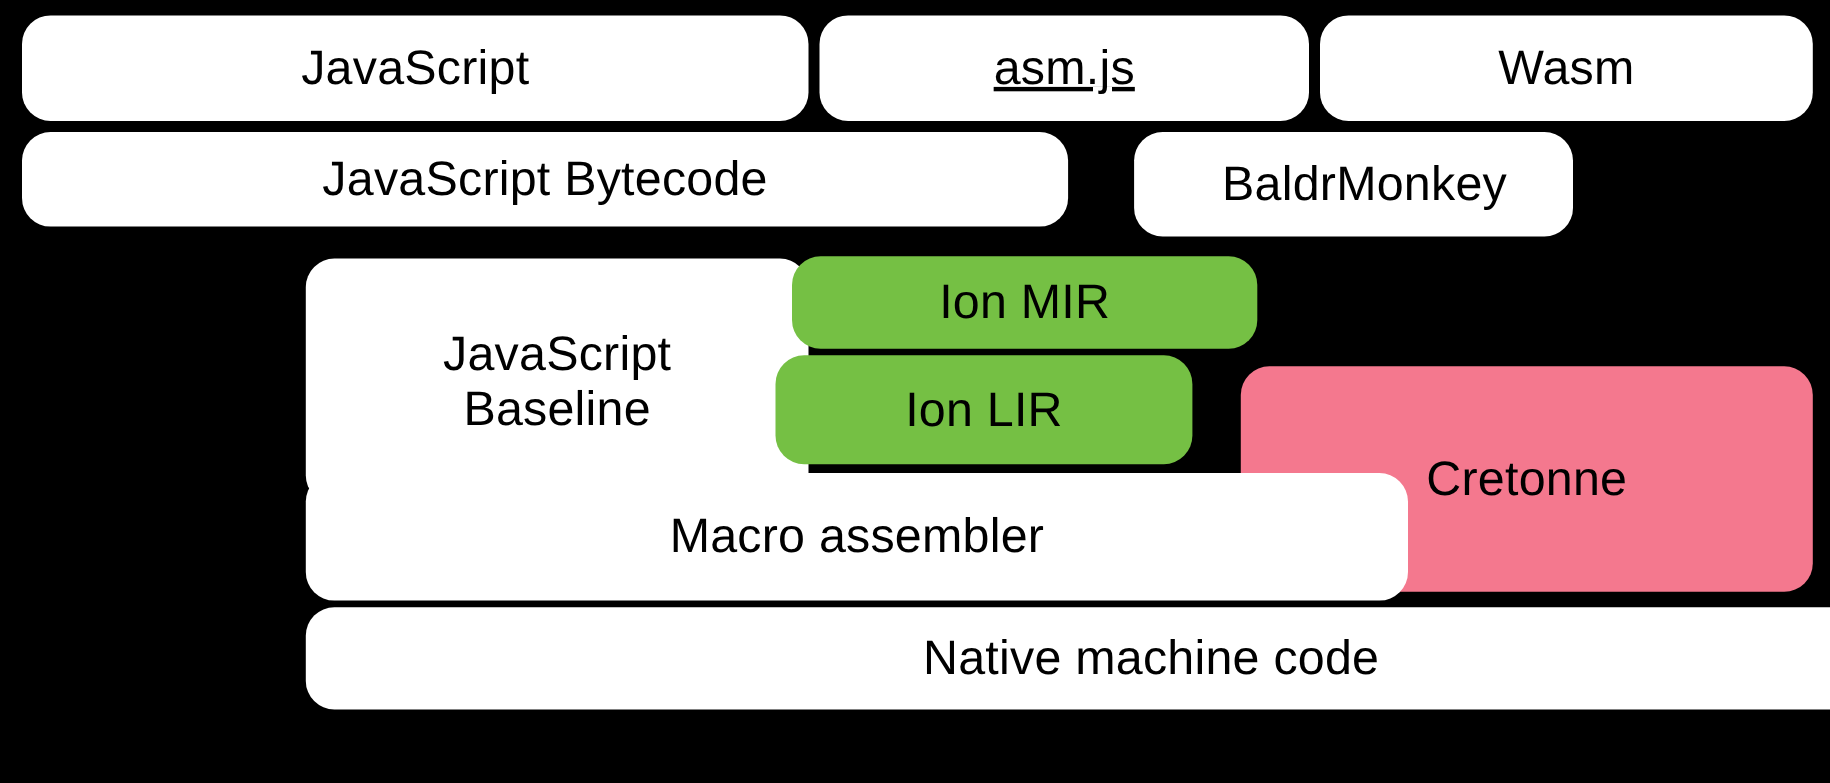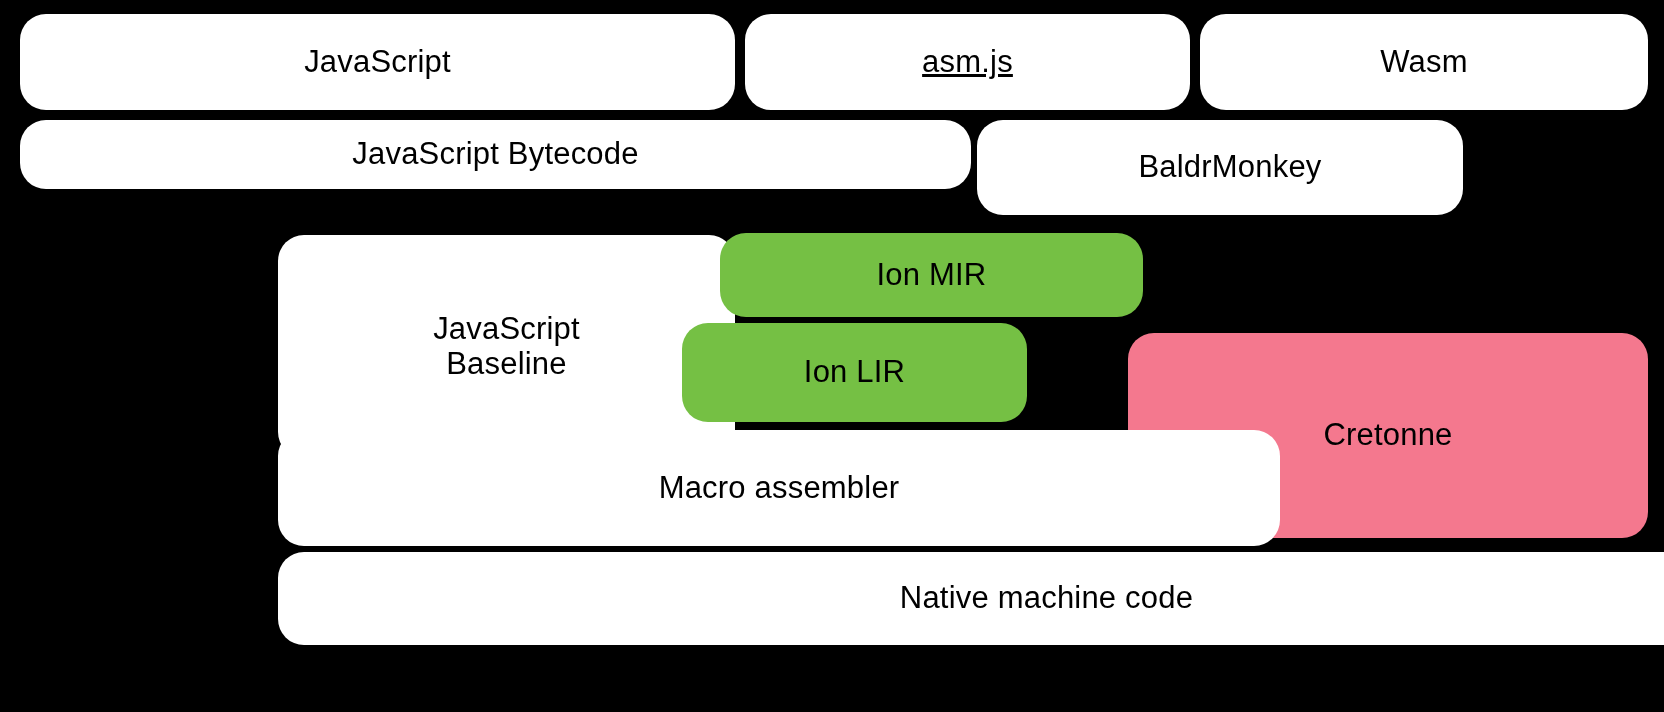--- a/index.html
+++ b/index.html
@@ -16,41 +16,41 @@
     font-family: "Liberation Sans", sans-serif;
   }
   .box {
     position: absolute;
     display: flex;
     align-items: center;
     justify-content: center;
     text-align: center;
     border-radius: 26px;
     color: #000000;
-    font-size: 31px;
+    font-size: 44px;
     line-height: 1.12;
     font-weight: 400;
     letter-spacing: 0.2px;
     box-sizing: border-box;
     white-space: pre-line;
   }
   .fill-white  { background: #FFFFFF; }
   .fill-gray   { background: #EBEBEB; }
   .fill-green  { background: #75C044; }
   .fill-pink   { background: #F4788E; }
 </style>
 </head>
 <body>
 
 <div id="canvas" style="background: rgb(0, 0, 0);">
     <div class="box fill-white" style="left: 20px; top: 14px; width: 715px; height: 96px;">JavaScript</div>
     <div class="box fill-white" style="left: 745px; top: 14px; width: 445px; height: 96px; text-decoration: underline;">asm.js</div>
     <div class="box fill-white" style="left: 1200px; top: 14px; width: 448px; height: 96px;">Wasm</div>
-    <div class="box fill-white" style="left: 20px; top: 120px; width: 951px; height: 69px; text-align: right;">JavaScript Bytecode</div>
-    <div class="box fill-white" style="left: 977px; top: 120px; width: 486px; height: 95px; padding-left: 20px;">BaldrMonkey</div>
+    <div class="box fill-white" style="left: 20px; top: 120px; width: 951px; height: 86px; text-align: right;">JavaScript Bytecode</div>
+    <div class="box fill-white" style="left: 1031px; top: 120px; width: 399px; height: 95px; padding-left: 20px;">BaldrMonkey</div>
     <div class="box fill-white" style="left: 278px; top: 235px; width: 457px; height: 223px;">JavaScript
 Baseline</div>
     <div class="box fill-green" style="left: 705px; top: 233px; width: 423px; height: 84px; margin-left: 15px;">Ion MIR</div>
-    <div class="box fill-green" style="left: 682px; top: 323px; width: 345px; height: 99px;">Ion LIR</div>
+    <div class="box fill-green" style="left: 705px; top: 323px; width: 379px; height: 99px;">Ion LIR</div>
     <div class="box fill-pink" style="left: 1128px; top: 333px; width: 520px; height: 205px;">Cretonne</div>
     <div class="box fill-white" style="left: 278px; top: 430px; width: 1002px; height: 116px;">Macro assembler</div>
     <div class="box fill-white" style="left: 278px; top: 552px; width: 1537px; height: 93px;">Native machine code</div>
   </div>
 
 </body></html>

